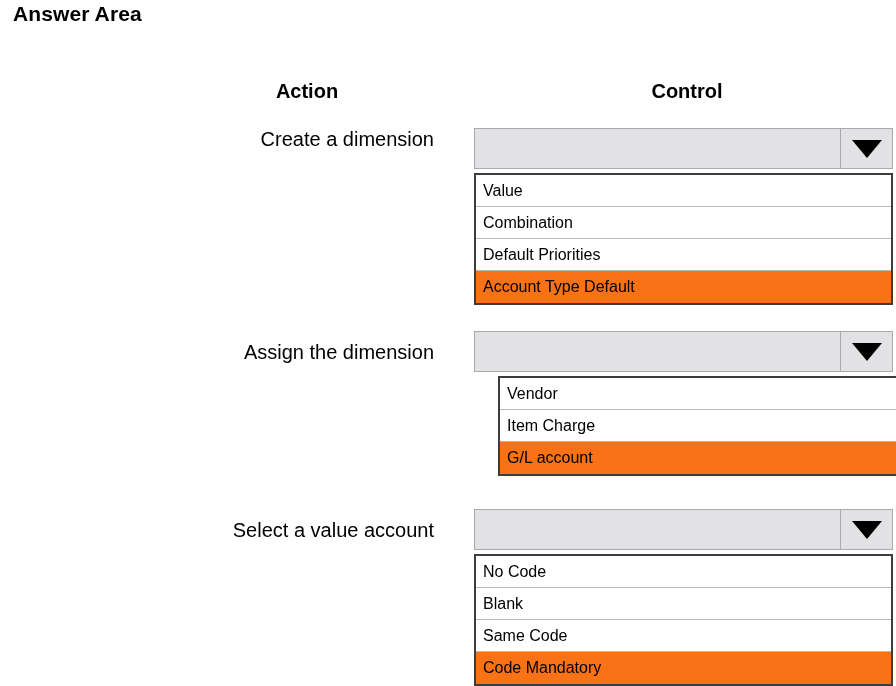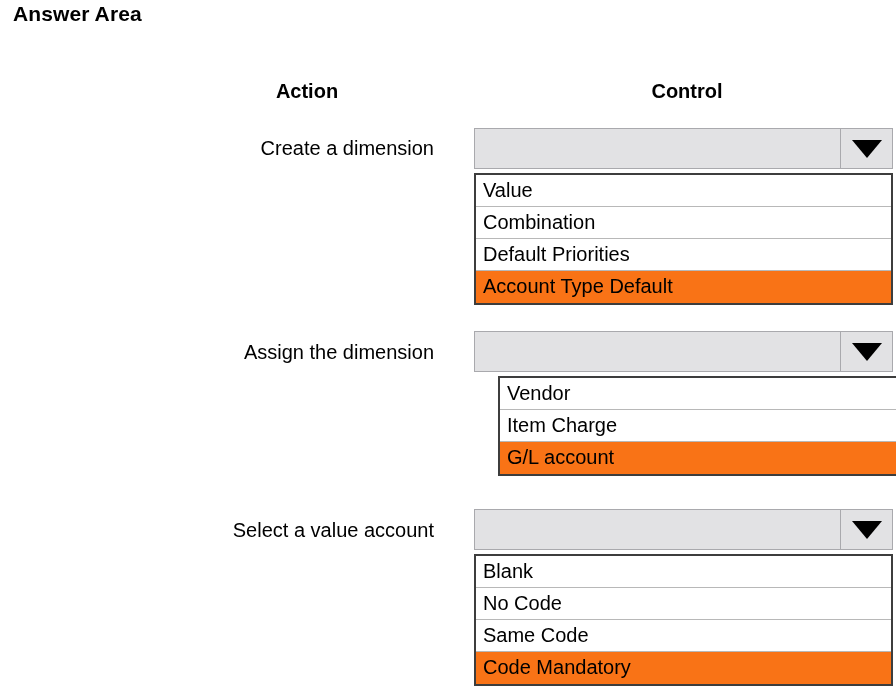--- a/index.html
+++ b/index.html
@@ -84,35 +84,35 @@
     left: 474px;
     width: 419px;
     box-sizing: border-box;
     border: 2px solid #3d3d3d;
     background: #ffffff;
     overflow: hidden;
   }
   .list-item {
     height: 32px;
     line-height: 31px;
-    font-size: 20px;
+    font-size: 16px;
     padding-left: 7px;
     box-sizing: border-box;
     border-bottom: 1px solid #b8b8b8;
     background: #ffffff;
     white-space: nowrap;
     overflow: hidden;
   }
   .list-item:last-child { border-bottom: none; }
   .list-item.selected { background: #f97316; }
 
   
   .grp1 .combo   { top: 128px; }
   .grp1 .listbox { top: 173px; }
-  .grp1 .row-label { top: 127px; margin-left: 28px; }
+  .grp1 .row-label { top: 118px; margin-left: 28px; }
 
   .grp2 .combo   { top: 331px; }
   .grp2 .listbox { top: 376px; margin-left: 24px; }
   .grp2 .row-label { top: 331px; }
 
   .grp3 .combo   { top: 509px; }
   .grp3 .listbox { top: 554px; }
   .grp3 .row-label { top: 509px; }
 </style>
 </head>
@@ -156,18 +156,18 @@
 
 <div class="grp3">
   <div class="row-label">Select a value account</div>
   <div class="combo">
     <div class="combo-field" placeholder=""></div>
     <div class="combo-button">
       <span class="arrow-glyph"></span>
     </div>
   </div>
   <div class="listbox">
+    <div class="list-item">No Code</div>
     <div class="list-item">Blank</div>
-    <div class="list-item">No Code</div>
     <div class="list-item">Same Code</div>
     <div class="list-item selected">Code Mandatory</div>
   </div>
 </div>
 
 </body></html>

